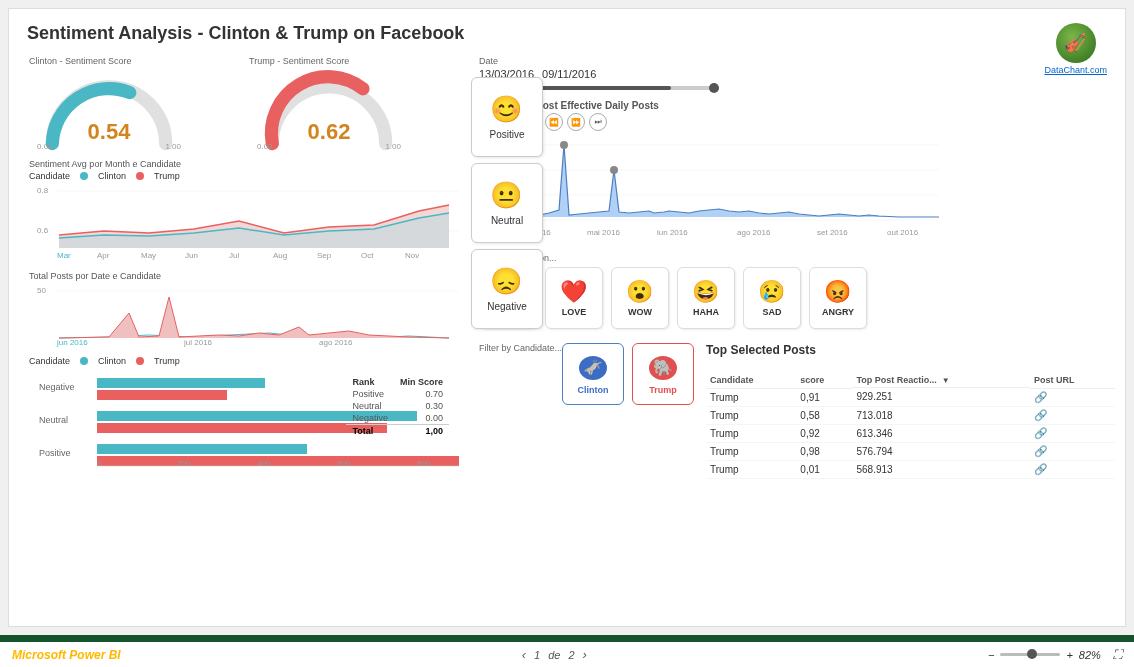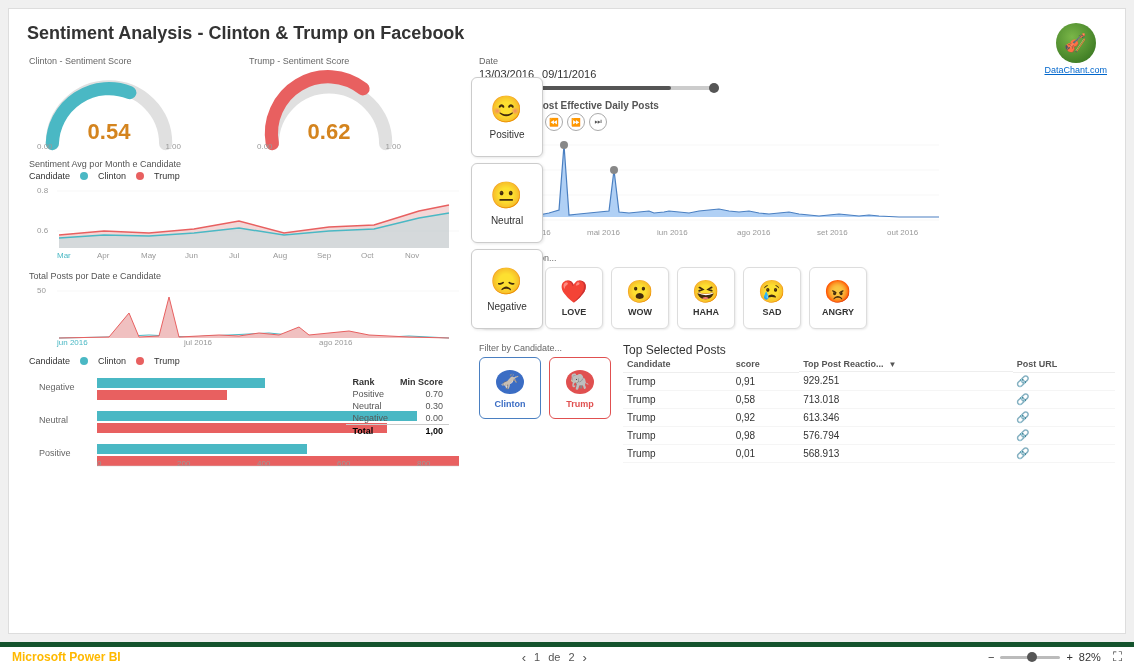--- a/index.html
+++ b/index.html
@@ -258,21 +258,21 @@
     
     
     .bottom-right {
       display: flex;
       gap: 12px;
     }
     
     
     .candidate-filter {
       display: flex;
-      flex-direction: column;
+      flex-direction: row;
     }
     
     .candidate-filter-label {
       font-size: 9px;
       color: #666;
       margin-bottom: 4px;
     }
     
     .candidate-btns {
       display: flex;
@@ -297,23 +297,23 @@
     .candidate-btn.trump { border-color: #e05050; }
     .candidate-btn-label { font-size: 9px; color: #333; font-weight: 600; }
     
     
     .top-posts {
       flex: 1;
     }
     
     .top-posts-title {
       font-size: 12px;
-      font-weight: 400;
+      font-weight: 700;
       color: #333;
-      margin-bottom: 0;
+      margin-bottom: 16px;
     }
     
     .posts-table {
       width: 100%;
       border-collapse: collapse;
       font-size: 10px;
     }
     
     .posts-table th {
       color: #555;
@@ -330,27 +330,28 @@
       border-bottom: 1px solid #f5f5f5;
     }
     
     .link-icon {
       color: #4a90d9;
       font-size: 11px;
     }
     
     
     .bottom-toolbar {
-      height: 25px;
+      height: 32px;
       background: white;
-      border-top: 5px solid #14532d;
+      border-top: 7px solid #14532d;
       display: flex;
       align-items: center;
       justify-content: space-between;
       padding: 0 12px;
+      font-style: italic;
     }
     
     .powerbi-link {
       color: #FFB900;
       font-size: 12px;
       font-weight: 600;
       text-decoration: none;
     }
     
     .pagination {

